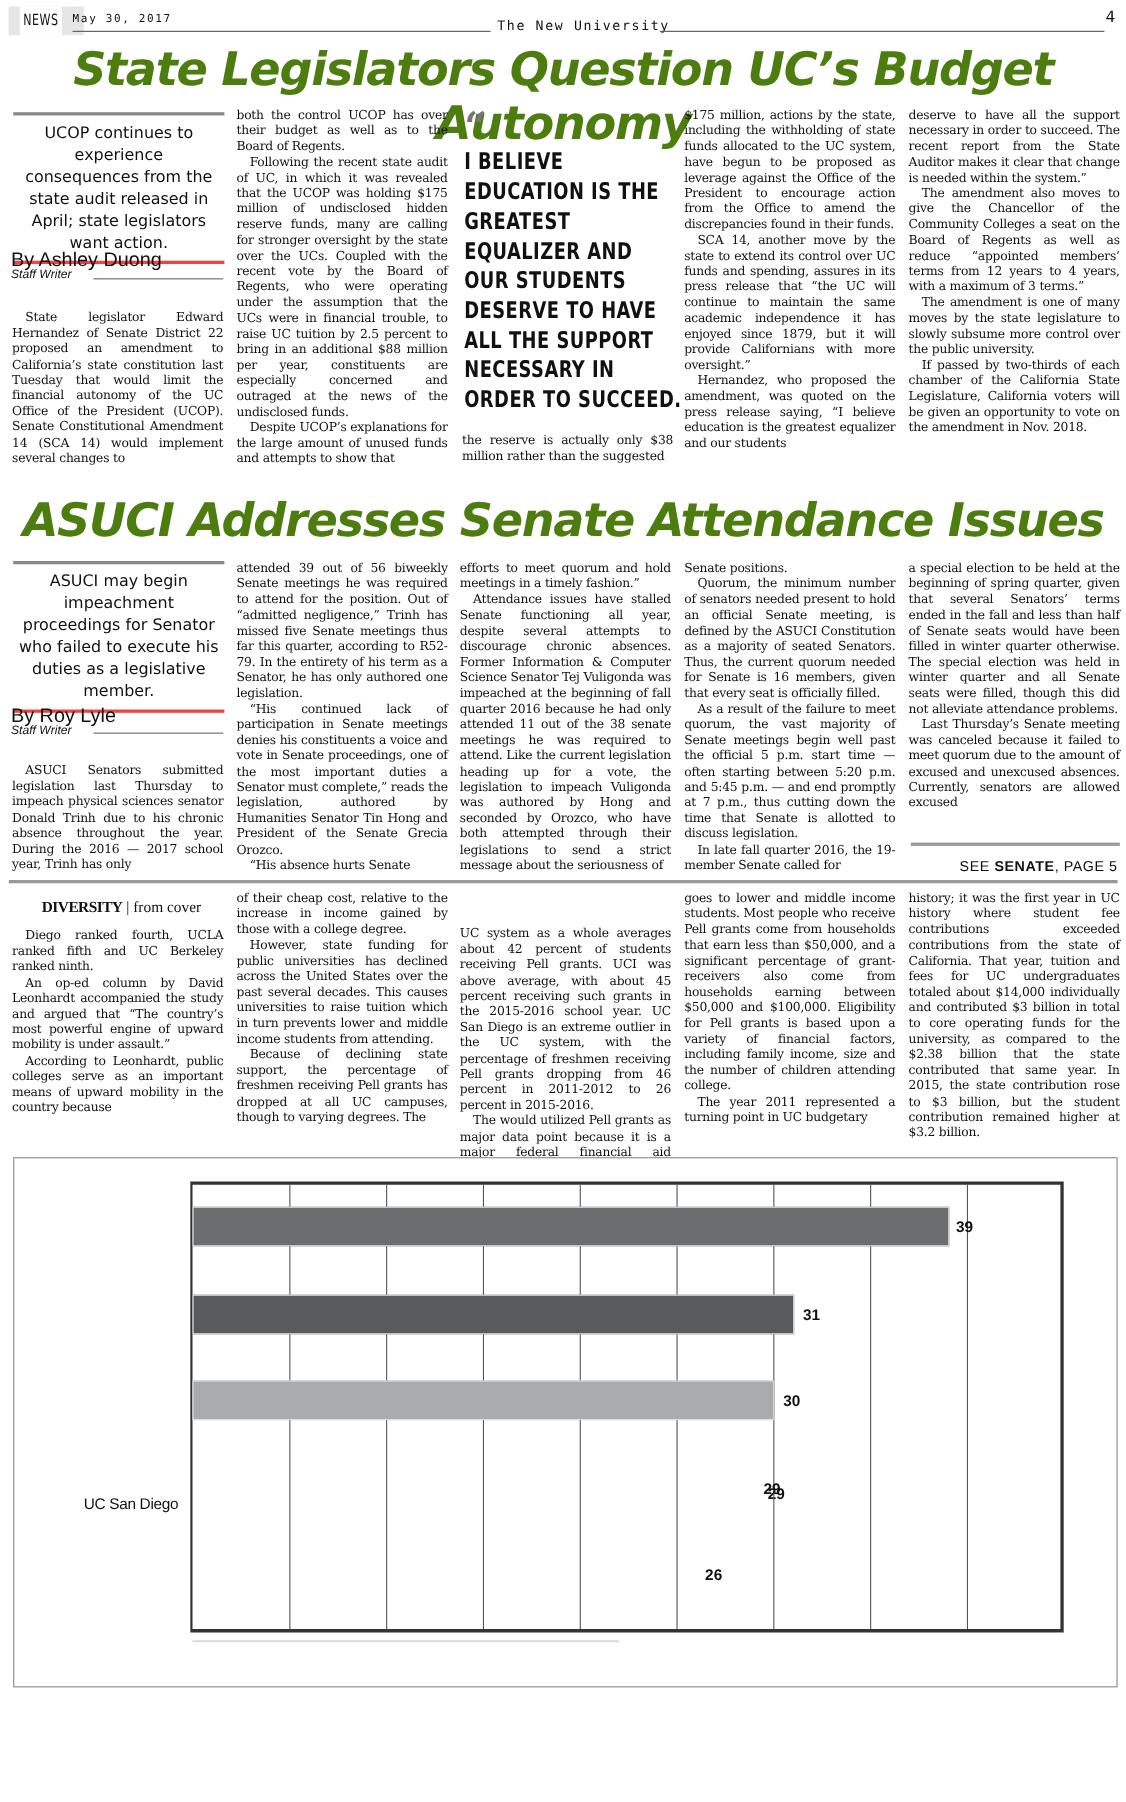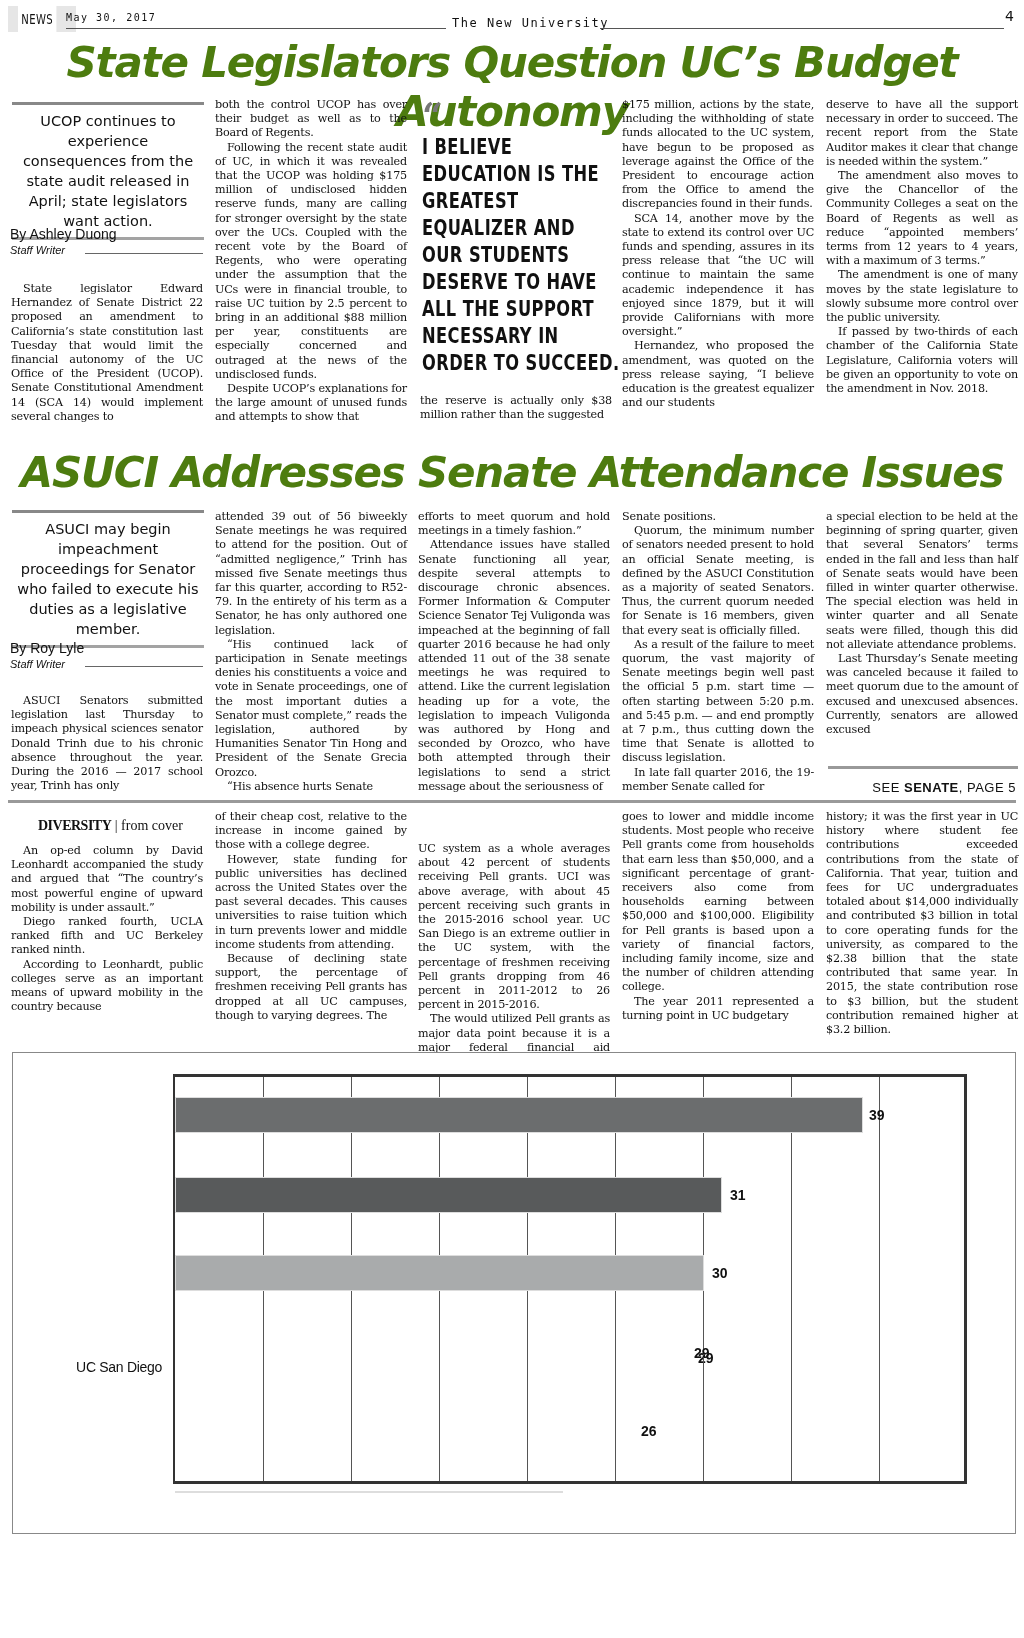--- a/index.html
+++ b/index.html
@@ -13,22 +13,22 @@
   .mh-date { position: absolute; left: 58px; top: 6px; font-family: "DejaVu Sans Mono", monospace; font-size: 10px; letter-spacing: 1.5px; }
   .mh-rule-left { position: absolute; left: 58px; top: 22px; width: 380px; border-top: 1px solid #555; }
   .mh-title { position: absolute; left: 444px; top: 10px; font-family: "DejaVu Sans Mono", monospace; font-size: 12px; letter-spacing: 1.5px; }
   .mh-rule-right { position: absolute; left: 592px; top: 22px; width: 404px; border-top: 1px solid #555; }
   .mh-page { position: absolute; right: 2px; top: 2px; font-family: "DejaVu Sans", sans-serif; font-size: 14px; }
 
   .headline { position: absolute; left: 0; width: 1024px; text-align: center; font-family: "DejaVu Sans", sans-serif; font-weight: bold; font-style: italic; letter-spacing: -1.2px; color: #4d7c0f; }
   .h1 { top: 38px; font-size: 42px; }
   .h2 { top: 448px; font-size: 42px; }
 
-  .deck { position: absolute; left: 12px; width: 192px; border-top: 3px solid #888; border-bottom: 3px solid #a3a3a3; text-align: center; font-family: "DejaVu Sans", sans-serif; font-size: 14.5px; line-height: 20px; padding: 6px 4px 6px; }
-  .byline { position: absolute; left: 10px; font-family: "Liberation Sans", sans-serif; font-size: 14px; }
+  .deck { position: absolute; left: 12px; width: 192px; border-top: 3px solid #888; border-bottom: 3px solid #ef4444; text-align: center; font-family: "DejaVu Sans", sans-serif; font-size: 14.5px; line-height: 20px; padding: 6px 4px 6px; }
+  .byline { position: absolute; left: 10px; font-family: "Liberation Sans", sans-serif; font-size: 18px; }
   .role { position: absolute; left: 10px; font-family: "Liberation Sans", sans-serif; font-style: italic; font-size: 11px; }
   .role-rule { position: absolute; left: 85px; width: 118px; border-top: 1px solid #666; }
 
   .col { position: absolute; font-family: "DejaVu Serif", serif; font-size: 11.2px; line-height: 14.2px; text-align: justify; letter-spacing: -0.2px; }
   .col p { text-indent: 12px; }
   .col p.noindent { text-indent: 0; }
 
   .pullquote { position: absolute; left: 422px; top: 100px; width: 190px; }
   .pq-mark { font-family: "DejaVu Serif", serif; font-size: 36px; color: #777; line-height: 30px; font-weight: bold; }
   .pq-text { font-family: "DejaVu Sans Condensed", "DejaVu Sans", sans-serif; font-weight: bold; font-size: 21px; line-height: 27px; text-transform: uppercase; letter-spacing: 0.5px; margin-top: 4px; transform: scaleX(0.86); transform-origin: left; white-space: pre-line; width: 230px; }
@@ -138,22 +138,22 @@
   <b data-name="jump-section">SENATE</b><span>, PAGE 5</span>
 </div>
 
 <div class="divider" style="top:800px;" data-name="section-divider"></div>
 
 <div class="jump" style="top:818px;" data-name="jump-slug">
   <b data-name="jump-slug-title">DIVERSITY</b>
   <span data-name="jump-from">| from cover</span>
 </div>
 <div class="col" style="left:11px; top:844px; width:192px;" data-name="article3-column-1">
+  <p data-name="paragraph">Diego ranked fourth, UCLA ranked fifth and UC Berkeley ranked ninth.</p>
   <p data-name="paragraph">An op-ed column by David Leonhardt accompanied the study and argued that “The country’s most powerful engine of upward mobility is under assault.”</p>
-  <p data-name="paragraph">Diego ranked fourth, UCLA ranked fifth and UC Berkeley ranked ninth.</p>
   <p data-name="paragraph">According to Leonhardt, public colleges serve as an important means of upward mobility in the country because</p>
 </div>
 <div class="col" style="left:215px; top:810px; width:192px;" data-name="article3-column-2">
   <p class="noindent" data-name="paragraph">of their cheap cost, relative to the increase in income gained by those with a college degree.</p>
   <p data-name="paragraph">However, state funding for public universities has declined across the United States over the past several decades. This causes universities to raise tuition which in turn prevents lower and middle income students from attending.</p>
   <p data-name="paragraph">Because of declining state support, the percentage of freshmen receiving Pell grants has dropped at all UC campuses, though to varying degrees. The</p>
 </div>
 <div class="col" style="left:418px; top:810px; width:192px;margin-top:32px;" data-name="article3-column-3">
   <p class="noindent" data-name="paragraph">UC system as a whole averages about 42 percent of students receiving Pell grants. UCI was above average, with about 45 percent receiving such grants in the 2015-2016 school year. UC San Diego is an extreme outlier in the UC system, with the percentage of freshmen receiving Pell grants dropping from 46 percent in 2011-2012 to 26 percent in 2015-2016.</p>
   <p data-name="paragraph">The would utilized Pell grants as major data point because it is a major federal financial aid program that generally</p>

